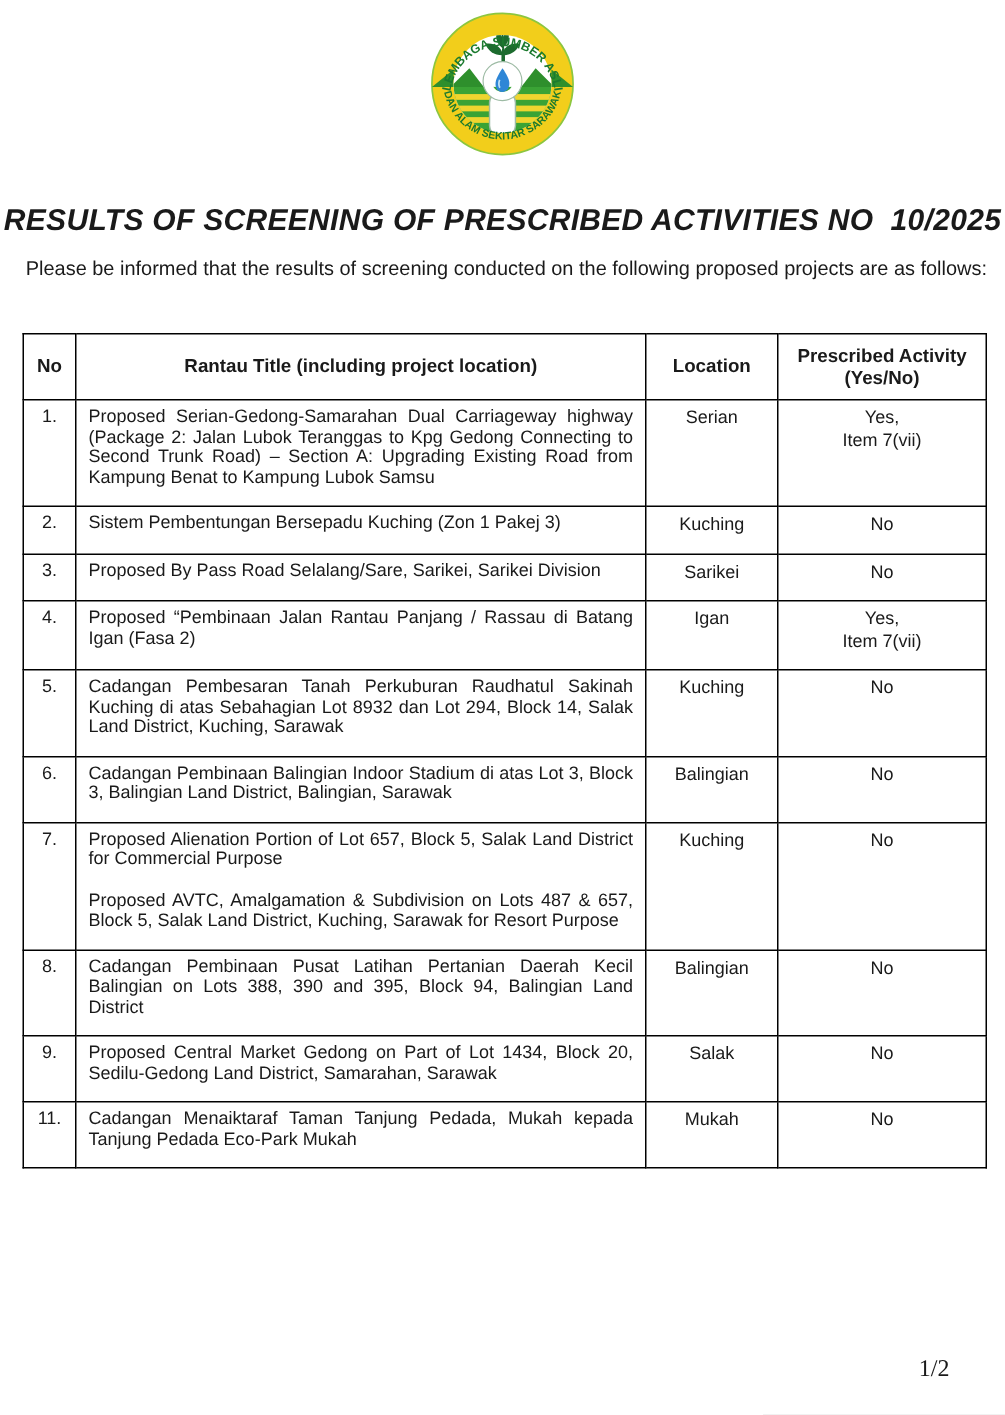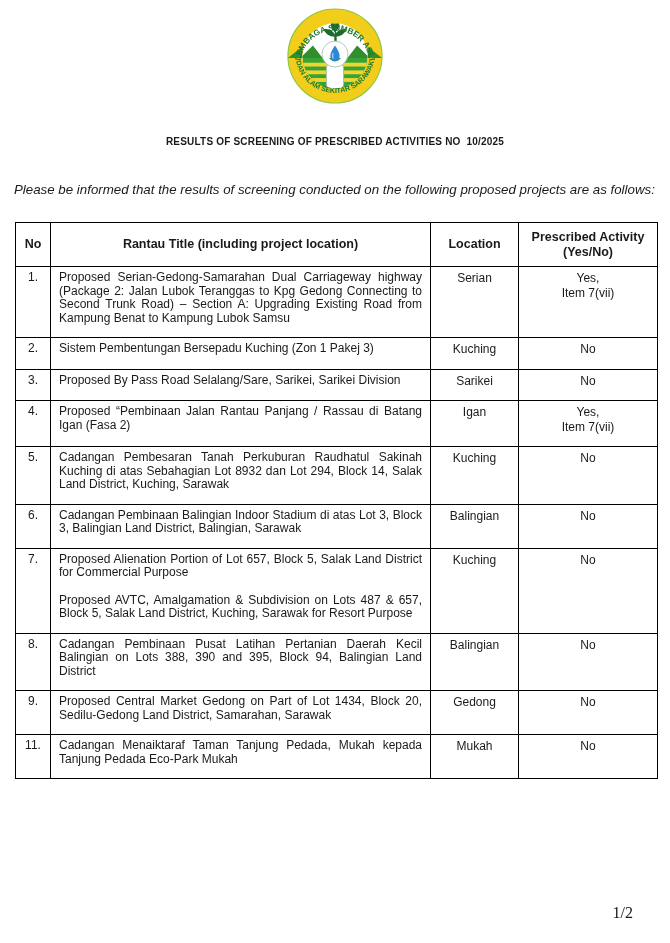--- a/index.html
+++ b/index.html
@@ -13,29 +13,29 @@
     overflow:hidden;
   }
   .logo-wrap {
     position:absolute; top:8px; left:50%;
     transform:translateX(-50%);
     width:96px; height:96px;
   }
   .doc-title {
     position:absolute; top:136px; left:0; right:0;
     text-align:center;
-    font-size:10px; font-weight:bold;
+    font-size:20px; font-weight:bold;
     letter-spacing:0.2px;
     white-space:pre-wrap;
+    font-style:italic;
   }
   .intro {
-    position:absolute; top:181px; left:14px; right:12px;
+    position:absolute; top:170px; left:14px; right:12px;
     font-size:13.3px; line-height:17px;
-    text-align:left;
-    font-style:italic;
+    text-align:right;
   }
   table.results {
     position:absolute; top:222px; left:15px;
     width:642px;
     border-collapse:collapse;
     table-layout:fixed;
   }
   table.results th, table.results td {
     border:1.5px solid #000;
     font-size:12px;
@@ -230,21 +230,21 @@
           <td class="cell-loc">Balingian</td>
           <td class="cell-presc">
             <div>No</div>
           </td>
         </tr>
         <tr>
           <td class="cell-no">9.</td>
           <td class="cell-title">
             <div class="para">Proposed Central Market Gedong on Part of Lot 1434, Block 20, Sedilu-Gedong Land District, Samarahan, Sarawak</div>
           </td>
-          <td class="cell-loc">Gedong</td>
+          <td class="cell-loc">Salak</td>
           <td class="cell-presc">
             <div>No</div>
           </td>
         </tr>
         <tr>
           <td class="cell-no">11.</td>
           <td class="cell-title">
             <div class="para">Cadangan Menaiktaraf Taman Tanjung Pedada, Mukah kepada Tanjung Pedada Eco-Park Mukah</div>
           </td>
           <td class="cell-loc">Mukah</td>

